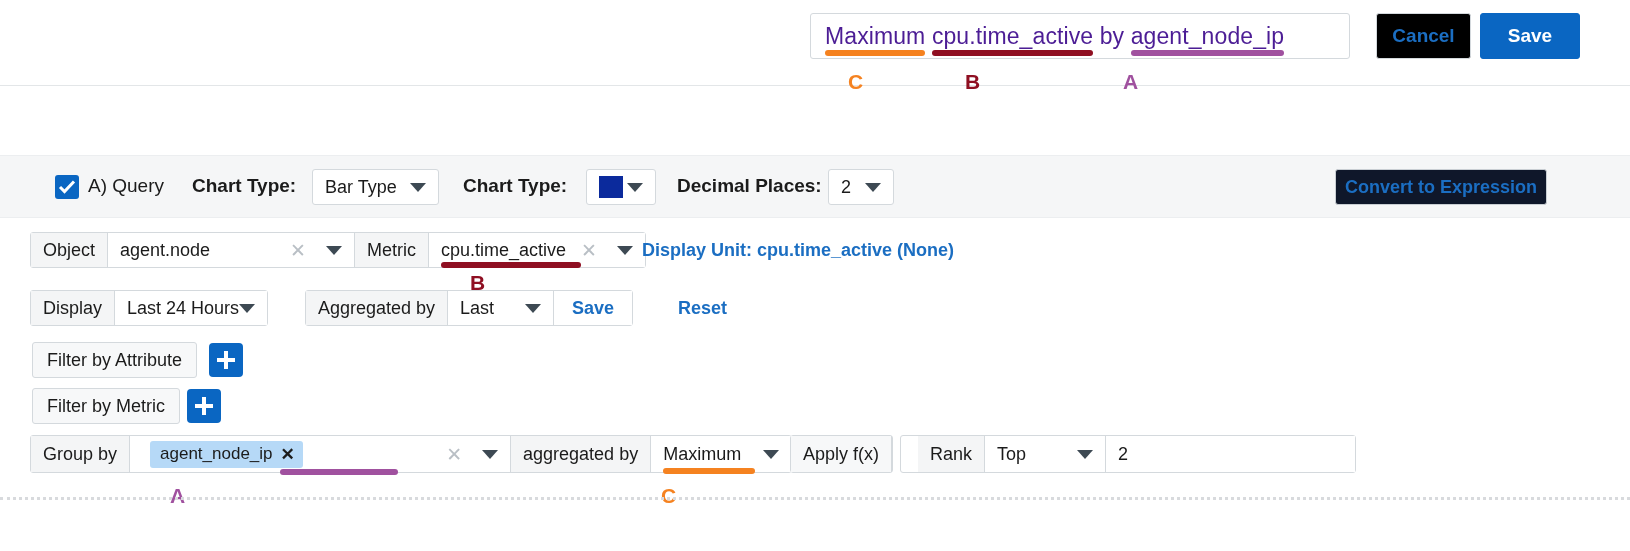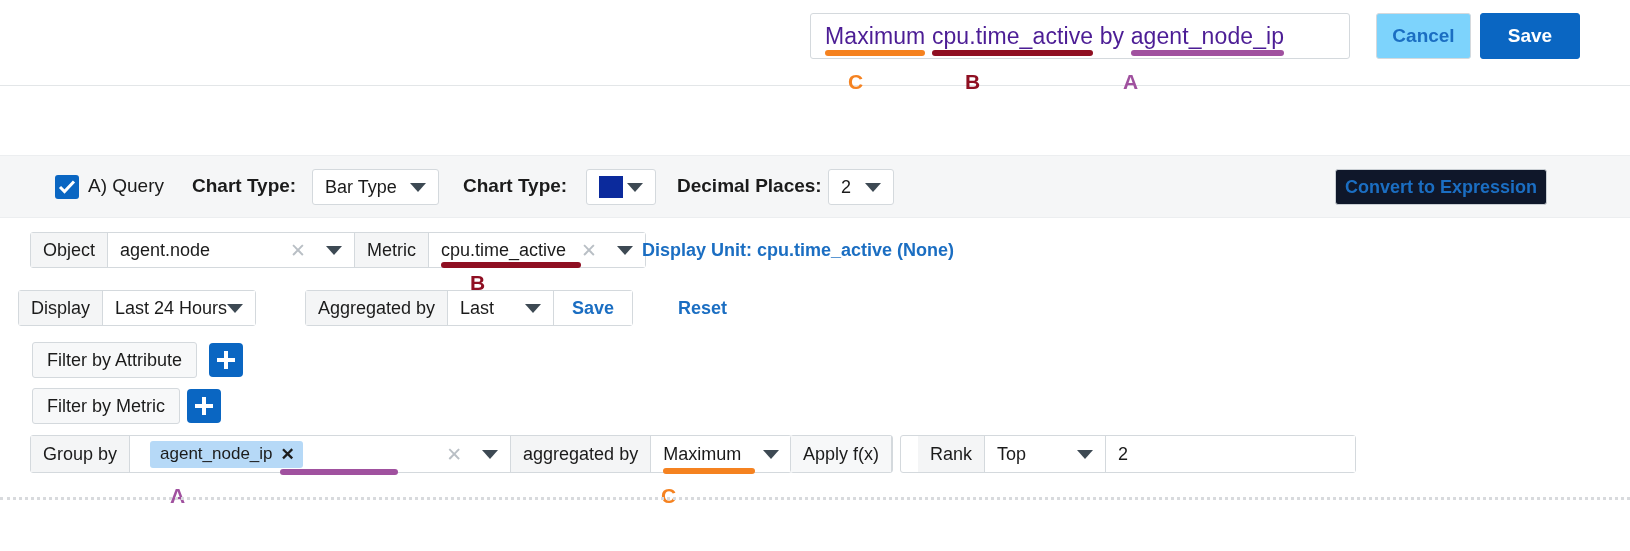--- a/index.html
+++ b/index.html
@@ -68,21 +68,21 @@
     display: flex;
     align-items: center;
     justify-content: center;
     cursor: pointer;
     user-select: none;
   }
   .btn-cancel {
     left: 1376px; top: 13px;
     width: 95px; height: 46px;
     border: 1px solid #d4d9dd;
-    background: #7dd3fc;
+    background: #000000;
     color: #1b6ec2;
   }
   .btn-save {
     left: 1480px; top: 13px;
     width: 100px; height: 46px;
     border: 1px solid #0a66c2;
     background: #0a66c2;
     color: #ffffff;
   }
 
@@ -361,21 +361,21 @@
   </div>
   <div class="seg seg-val" style="padding-left:8px; padding-right:12px;">
     <span class="caret2"></span>
   </div>
 </div>
 
 <div class="ann ann-b" style="left:470px; top:271px;">B</div>
 
 <div class="display-unit">Display Unit: cpu.time_active (None)</div>
 
-<div class="grp" style="left:18px; top:290px;">
+<div class="grp" style="left:30px; top:290px;">
   <div class="seg seg-label">Display</div>
   <div class="seg seg-val" style="width:152px;">
     <span>Last 24 Hours</span>
     <span class="caret2" style="margin-left:auto;"></span>
   </div>
 </div>
 
 <div class="grp" style="left:305px; top:290px;">
   <div class="seg seg-label">Aggregated by</div>
   <div class="seg seg-val" style="width:105px;">

